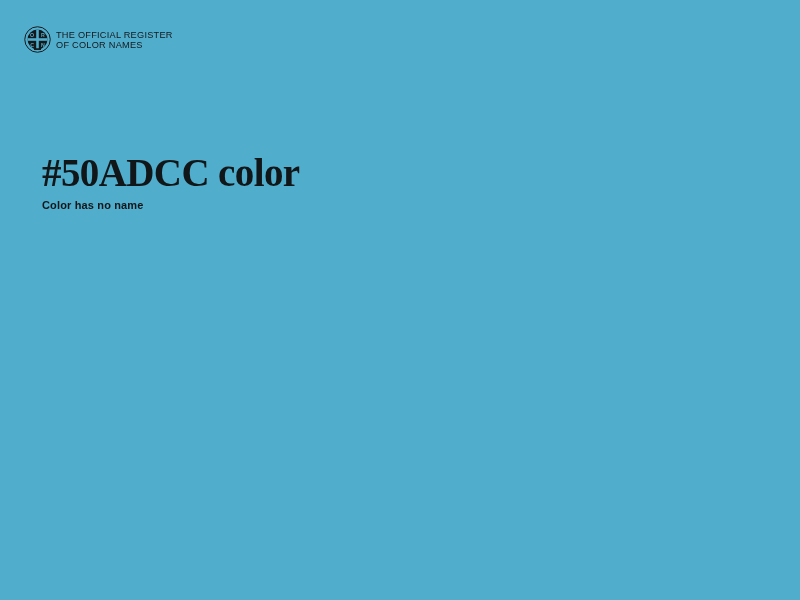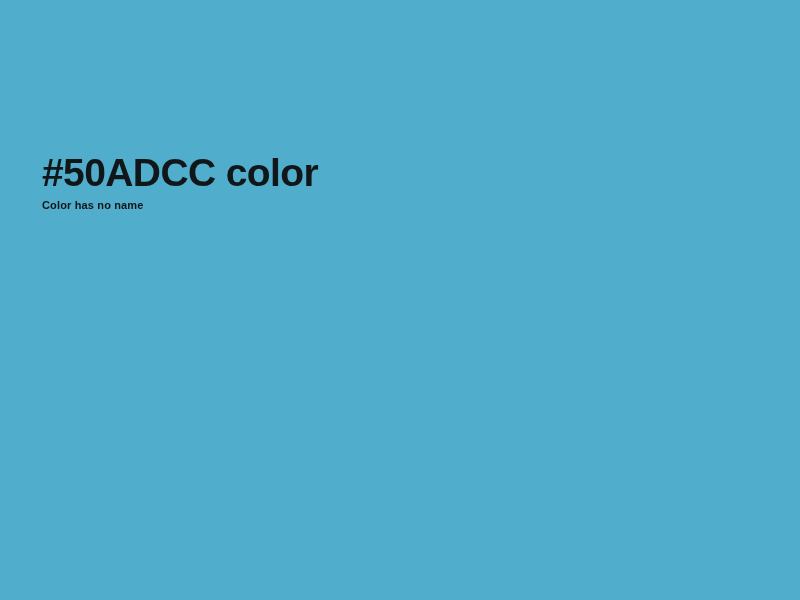--- a/index.html
+++ b/index.html
@@ -54,21 +54,21 @@
     color: #14191c;
     white-space: nowrap;
     font-weight: 400;
   }
 
   
   .headline {
     position: absolute;
     left: 42px;
     top: 131px;
-    font-family: Liberation Sans, sans-serif;
+    font-family: Liberation Serif, serif;
     font-size: 39px;
     line-height: 46px;
     font-weight: 700;
     letter-spacing: -0.6px;
     color: #111619;
     white-space: nowrap;
     margin-top: 19px;
   }
 
   .subtitle {
@@ -93,18 +93,43 @@
     pointer-events: none;
   }
 </style>
 </head>
 <body>
 
 <div id="page" style="background: rgb(80, 173, 204);">
 
   <div class="canvas-fill"></div>
 
+  <div class="brand">
+
+    <svg class="brand-seal" viewBox="0 0 54 54" aria-hidden="true">
+
+      <circle cx="27" cy="27" r="25.5" fill="none" stroke="#14191c" stroke-width="2"></circle>
+
+      <circle cx="27" cy="27" r="20" fill="#14191c"></circle>
+
+      <rect x="24.4" y="7" width="5.2" height="40" fill="#50ADCC"></rect>
+      <rect x="7" y="24.4" width="40" height="5.2" fill="#50ADCC"></rect>
+
+      <text x="16.2" y="22.6" font-family="'Liberation Sans', sans-serif" font-size="10.5" font-weight="700" fill="#50ADCC" text-anchor="middle">O</text>
+      <text x="37.8" y="22.6" font-family="'Liberation Sans', sans-serif" font-size="10.5" font-weight="700" fill="#50ADCC" text-anchor="middle">R</text>
+      <text x="16.2" y="41.2" font-family="'Liberation Sans', sans-serif" font-size="10.5" font-weight="700" fill="#50ADCC" text-anchor="middle">C</text>
+      <text x="37.8" y="41.2" font-family="'Liberation Sans', sans-serif" font-size="10.5" font-weight="700" fill="#50ADCC" text-anchor="middle">N</text>
+
+      <rect x="20" y="44.5" width="14" height="3.4" fill="#14191c"></rect>
+    </svg>
+
+    <div class="brand-wordmark">
+      <div class="brand-line">THE OFFICIAL REGISTER</div>
+      <div class="brand-line">OF COLOR NAMES</div>
+    </div>
+
+  </div>
 
   <h1 class="headline" style="color: rgb(17, 22, 25);">#50ADCC color</h1>
 
   <div class="subtitle" style="color: rgb(17, 22, 25);">Color has no name</div>
 
 </div>
 
 </body></html>

